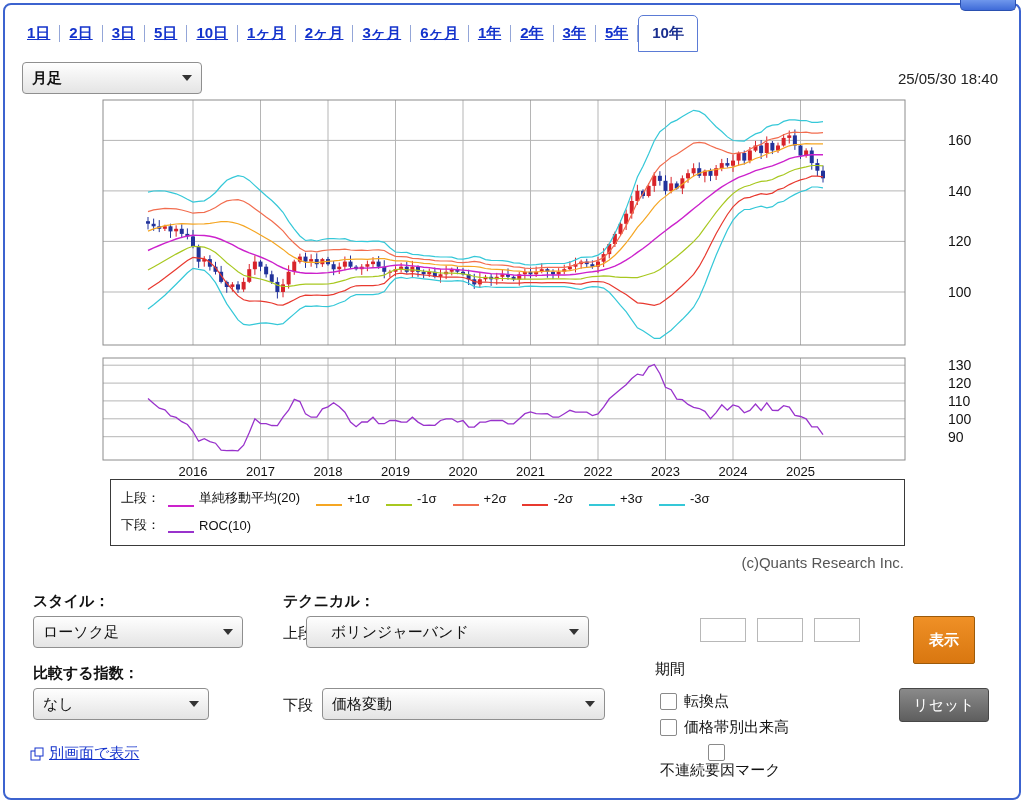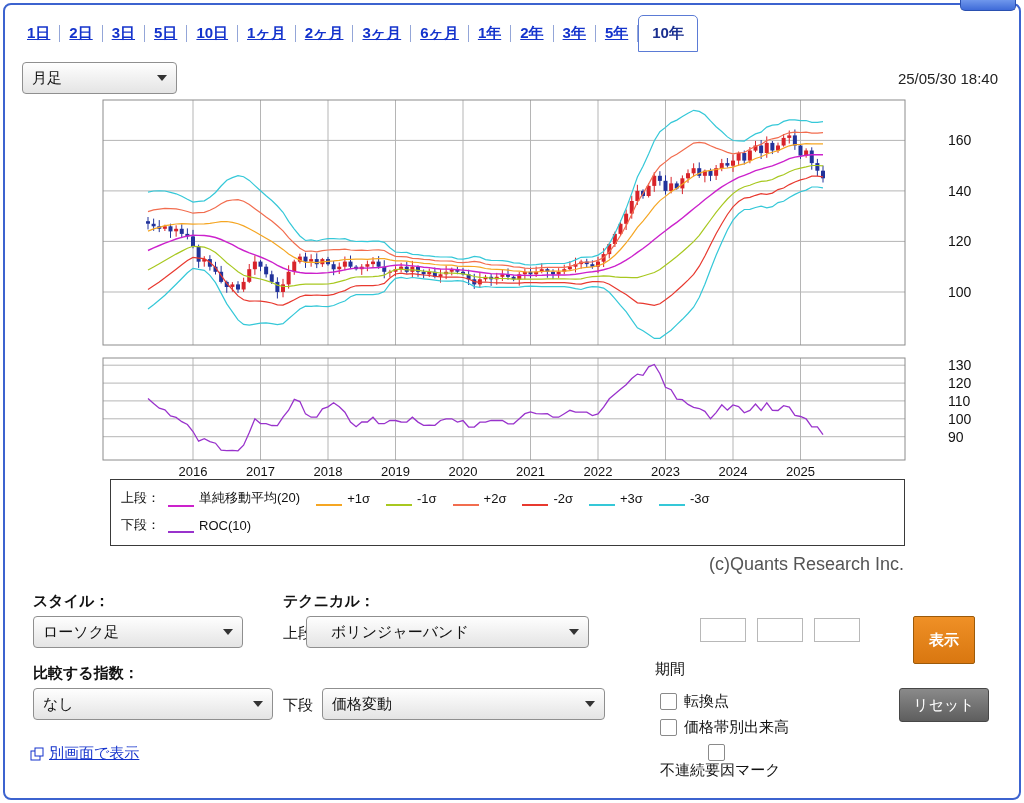--- a/index.html
+++ b/index.html
@@ -13,21 +13,21 @@
   .tab-sep{width:1px;height:17px;background:#94a6d8;display:inline-block;}
   .fselect{position:absolute;display:flex;align-items:center;justify-content:space-between;background:linear-gradient(#fefefe,#e4e4e4);border:1px solid #8f8f8f;border-radius:4px;height:32px;padding:0 9px;font-size:15px;color:#111;box-sizing:border-box;cursor:pointer;}
   .fselect .arr{width:0;height:0;border-left:5px solid transparent;border-right:5px solid transparent;border-top:6px solid #333;margin-left:10px;flex:0 0 auto;}
   .timestamp{position:absolute;right:26px;top:70px;font-size:15px;color:#222;}
   .chart-area{position:absolute;left:0;top:95px;width:1024px;height:392px;}
   .legend{position:absolute;left:110px;top:479px;width:795px;height:67px;border:1px solid #3a3a3a;box-sizing:border-box;background:#fff;}
   .leg-row{display:flex;align-items:center;padding:9px 10px 0 10px;font-size:13px;color:#111;}
   .leg-row .leg-label{margin-right:8px;}
   .leg-item{display:flex;align-items:flex-end;margin-right:16px;}
   .leg-swatch{display:inline-block;width:26px;height:2px;margin-right:5px;}
-  .copyright{position:absolute;right:120px;top:554px;font-size:18px;color:#555;}
+  .copyright{position:absolute;right:120px;top:554px;font-size:15px;color:#555;}
   .lbl{position:absolute;font-weight:bold;font-size:15px;color:#111;}
   .plain-lbl{position:absolute;font-size:15px;color:#111;}
   .tinput{position:absolute;width:46px;height:24px;border:1px solid #b8b8b8;background:#fff;box-sizing:border-box;font-size:14px;padding:0 4px;}
   .btn-show{position:absolute;left:913px;top:616px;width:62px;height:48px;background:linear-gradient(#ef9026,#d97710);border:1px solid #9c5a0a;border-radius:2px;color:#fff;font-weight:bold;font-size:15px;cursor:pointer;}
   .btn-reset{position:absolute;left:899px;top:688px;width:90px;height:34px;background:linear-gradient(#8a8a8a,#5e5e5e);border:1px solid #474747;border-radius:3px;color:#fff;font-size:15px;cursor:pointer;}
   .chk-row{position:absolute;left:660px;display:flex;align-items:center;font-size:15px;color:#111;cursor:pointer;}
   .chk-box{width:15px;height:15px;border:1px solid #8a8a8a;border-radius:2px;background:#fff;margin-right:7px;flex:0 0 auto;}
   .ext-link{position:absolute;left:30px;top:744px;display:flex;align-items:center;color:#1433cc;font-size:15px;cursor:pointer;}
   .ext-link .txt{text-decoration:underline;margin-left:5px;}
 </style>
@@ -61,21 +61,21 @@
       <span class="tab-sep"></span>
       <a class="tab">2年</a>
       <span class="tab-sep"></span>
       <a class="tab">3年</a>
       <span class="tab-sep"></span>
       <a class="tab">5年</a>
       <span class="tab-sep"></span>
       <a class="tab active">10年</a>
     </div>
 
-  <div class="fselect" style="left:22px;top:62px;width:155px;">
+  <div class="fselect" style="left:22px;top:62px;width:180px;font-weight:bold;">
     <span>月足</span>
     <span class="arr"></span>
   </div>
 
   <div class="timestamp">25/05/30 18:40</div>
 
   <div class="chart-area">
     <svg id="chart-svg" width="1024" height="392">
         <defs>
           <clipPath id="cu">
@@ -441,21 +441,21 @@
 
   <div class="copyright">(c)Quants Research Inc.</div>
 
   <div class="lbl" style="left:33px;top:592px;">スタイル：</div>
   <div class="fselect" style="left:33px;top:616px;width:210px;gap:20px;">
     <span>ローソク足</span>
     <span class="arr"></span>
   </div>
 
   <div class="lbl" style="left:33px;top:664px;">比較する指数：</div>
-  <div class="fselect" style="left:33px;top:688px;width:240px;gap:24px;">
+  <div class="fselect" style="left:33px;top:688px;width:176px;gap:24px;">
     <span>なし</span>
     <span class="arr"></span>
   </div>
 
   <div class="ext-link">
     <svg width="14" height="14">
       <rect x="1" y="4" width="9" height="9" fill="none" stroke="#1433cc"></rect>
       <rect x="5" y="1" width="8" height="8" fill="#fff" stroke="#1433cc"></rect>
     </svg>
     <span class="txt">別画面で表示</span>

